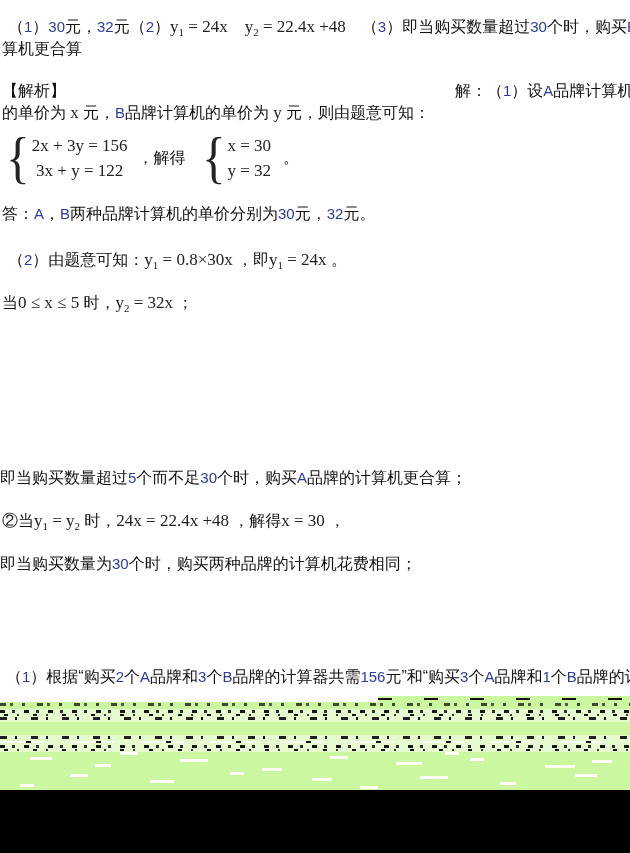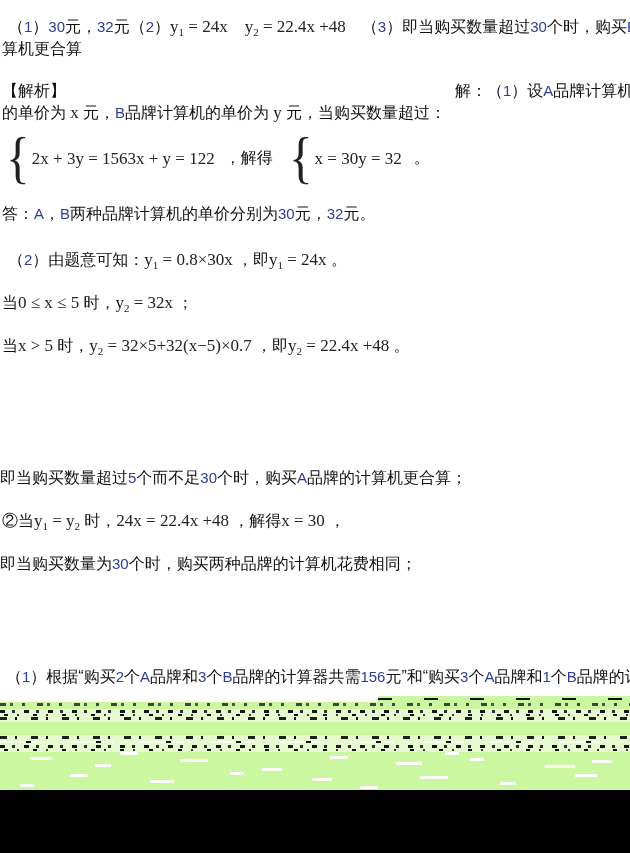--- a/index.html
+++ b/index.html
@@ -22,21 +22,21 @@
   .run-m{font-family:"Liberation Serif","DejaVu Serif",serif;font-size:17px;color:var(--mathink);}
   sub.run-s{font-family:"Liberation Serif","DejaVu Serif",serif;font-size:11px;color:var(--mathink);line-height:0;}
   
   .eqblock{
     position:absolute;top:133px;left:4px;display:flex;align-items:center;
   }
   .brace{
     font-family:"Liberation Serif","DejaVu Serif",serif;font-weight:200;
     font-size:58px;line-height:50px;color:var(--mathink);transform:scaleX(.85);
   }
-  .sys{display:flex;flex-direction:row;justify-content:center;}
+  .sys{display:flex;flex-direction:column;justify-content:center;align-items:center;}
   .sys .row{
     font-family:"Liberation Serif","DejaVu Serif",serif;font-size:17px;
     color:var(--mathink);line-height:25px;white-space:pre;
   }
   .connector{font-size:16px;color:var(--ink);margin:0 14px 0 10px;}
   .period{font-size:16px;color:var(--ink);margin-left:12px;}
   
   .green-band{
     position:absolute;left:0;top:702px;width:630px;height:88px;
     background:var(--green);z-index:5;overflow:hidden;
@@ -65,41 +65,40 @@
 </head>
 <body>
 
 <div id="page">
 
   <div class="line" style="top:16px;left:8px"><span class="run-c">（</span><span class="run-n">1</span><span class="run-c">）</span><span class="run-n">30</span><span class="run-c">元，</span><span class="run-n">32</span><span class="run-c">元（</span><span class="run-n">2</span><span class="run-c">）</span><span class="run-m">y</span><sub class="run-s">1</sub><span class="run-m"> = 24x    y</span><sub class="run-s">2</sub><span class="run-m"> = 22.4x +48</span><span class="run-c">　（</span><span class="run-n">3</span><span class="run-c">）即当购买数量超过</span><span class="run-n">30</span><span class="run-c">个时，购买</span><span class="run-n">B</span></div>
   <div class="line" style="top:38px;left:2px"><span class="run-c">算机更合算</span></div>
 
   <div class="line" style="top:80px;left:2px"><span class="run-c">【解析】</span></div>
   <div class="line" style="top:80px;left:455px"><span class="run-c">解：（</span><span class="run-n">1</span><span class="run-c">）设</span><span class="run-n">A</span><span class="run-c">品牌计算机</span></div>
-  <div class="line" style="top:102px;left:2px"><span class="run-c">的单价为</span><span class="run-m"> x </span><span class="run-c">元，</span><span class="run-n">B</span><span class="run-c">品牌计算机的单价为</span><span class="run-m"> y </span><span class="run-c">元，当购买数量超过：</span></div>
+  <div class="line" style="top:102px;left:2px"><span class="run-c">的单价为</span><span class="run-m"> x </span><span class="run-c">元，</span><span class="run-n">B</span><span class="run-c">品牌计算机的单价为</span><span class="run-m"> y </span><span class="run-c">元，则由题意可知：</span></div>
 
   <div class="eqblock">
     <div class="brace">{</div>
     <div class="sys">
       <div class="row">2x + 3y = 156</div>
       <div class="row">3x + y = 122</div>
     </div>
     <div class="connector">，解得</div>
     <div class="brace">{</div>
     <div class="sys">
       <div class="row">x = 30</div>
       <div class="row">y = 32</div>
     </div>
     <div class="period">。</div>
   </div>
 
   <div class="line" style="top:203px;left:2px"><span class="run-c">答：</span><span class="run-n">A</span><span class="run-c">，</span><span class="run-n">B</span><span class="run-c">两种品牌计算机的单价分别为</span><span class="run-n">30</span><span class="run-c">元，</span><span class="run-n">32</span><span class="run-c">元。</span></div>
   <div class="line" style="top:249px;left:8px"><span class="run-c">（</span><span class="run-n">2</span><span class="run-c">）由题意可知：</span><span class="run-m">y</span><sub class="run-s">1</sub><span class="run-m"> = 0.8×30x </span><span class="run-c">，即</span><span class="run-m">y</span><sub class="run-s">1</sub><span class="run-m"> = 24x </span><span class="run-c">。</span></div>
   <div class="line" style="top:292px;left:2px"><span class="run-c">当</span><span class="run-m">0 ≤ x ≤ 5 </span><span class="run-c">时，</span><span class="run-m">y</span><sub class="run-s">2</sub><span class="run-m"> = 32x </span><span class="run-c">；</span></div>
-  <div class="line" style="top:335px;left:2px"><span class="run-c">当</span><span class="run-m">x &gt; 5 </span><span class="run-c">时，</span><span class="run-m">y</span><sub class="run-s">2</sub><span class="run-m"> = 32×5+32(x−5)×0.7 </span><span class="run-c">，即</span><span class="run-m">y</span><sub class="run-s">2</sub><span class="run-m"> = 22.4x +48 </span><span class="run-c">。</span></div>
   <div class="line" style="top:467px;left:0px"><span class="run-c">即当购买数量超过</span><span class="run-n">5</span><span class="run-c">个而不足</span><span class="run-n">30</span><span class="run-c">个时，购买</span><span class="run-n">A</span><span class="run-c">品牌的计算机更合算；</span></div>
   <div class="line" style="top:510px;left:2px"><span class="run-c">②当</span><span class="run-m">y</span><sub class="run-s">1</sub><span class="run-m"> = y</span><sub class="run-s">2</sub><span class="run-m"> </span><span class="run-c">时，</span><span class="run-m">24x = 22.4x +48 </span><span class="run-c">，解得</span><span class="run-m">x = 30 </span><span class="run-c">，</span></div>
   <div class="line" style="top:553px;left:0px"><span class="run-c">即当购买数量为</span><span class="run-n">30</span><span class="run-c">个时，购买两种品牌的计算机花费相同；</span></div>
   <div class="line" style="top:666px;left:6px"><span class="run-c">（</span><span class="run-n">1</span><span class="run-c">）根据“购买</span><span class="run-n">2</span><span class="run-c">个</span><span class="run-n">A</span><span class="run-c">品牌和</span><span class="run-n">3</span><span class="run-c">个</span><span class="run-n">B</span><span class="run-c">品牌的计算器共需</span><span class="run-n">156</span><span class="run-c">元”和“购买</span><span class="run-n">3</span><span class="run-c">个</span><span class="run-n">A</span><span class="run-c">品牌和</span><span class="run-n">1</span><span class="run-c">个</span><span class="run-n">B</span><span class="run-c">品牌的计算器</span></div>
 
   <div class="green-prestrip">
     <div class="dots"></div>
   </div>
 
   <div class="green-band">

